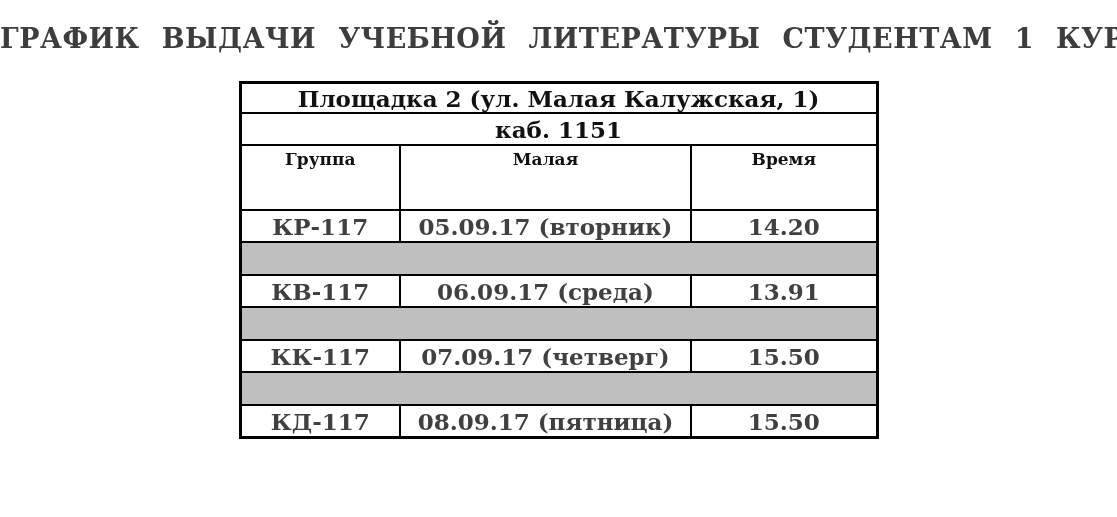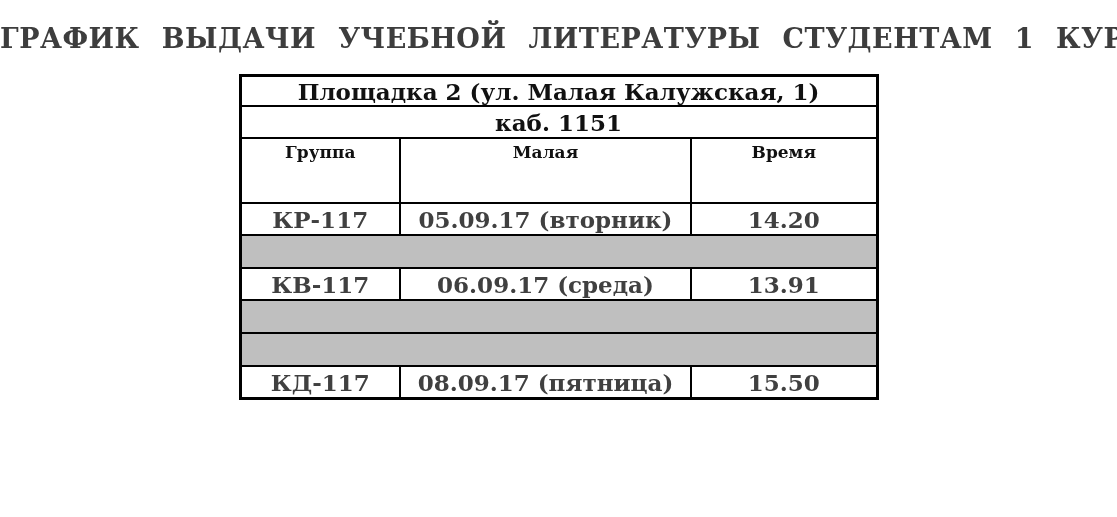--- a/index.html
+++ b/index.html
@@ -37,21 +37,21 @@
     font-size: 24px;
     line-height: 25px;
     font-weight: bold;
     color: var(--subtitle-text, #3333cc);
     letter-spacing: 1px;
   }
   table.schedule {
     border-collapse: collapse;
     table-layout: fixed;
     width: 637px;
-    margin: 20px auto 0 auto;
+    margin: 27px auto 0 auto;
     border: 3px solid var(--border, #000000);
   }
   table.schedule td {
     border: 2px solid var(--border, #000000);
     font-weight: bold;
     text-align: center;
     vertical-align: middle;
     overflow: hidden;
     padding: 0 2px;
   }
@@ -115,20 +115,25 @@
           <td colspan="3"></td>
         </tr>
         <tr class="data-row">
           <td>КВ-117</td>
           <td>06.09.17 (среда)</td>
           <td>13.91</td>
         </tr>
         <tr class="separator-row">
           <td colspan="3"></td>
         </tr>
+        <tr class="data-row">
+          <td>КК-117</td>
+          <td>07.09.17 (четверг)</td>
+          <td>15.50</td>
+        </tr>
         <tr class="separator-row">
           <td colspan="3"></td>
         </tr>
         <tr class="data-row">
           <td>КД-117</td>
           <td>08.09.17 (пятница)</td>
           <td>15.50</td>
         </tr>
       </tbody>
   </table>

